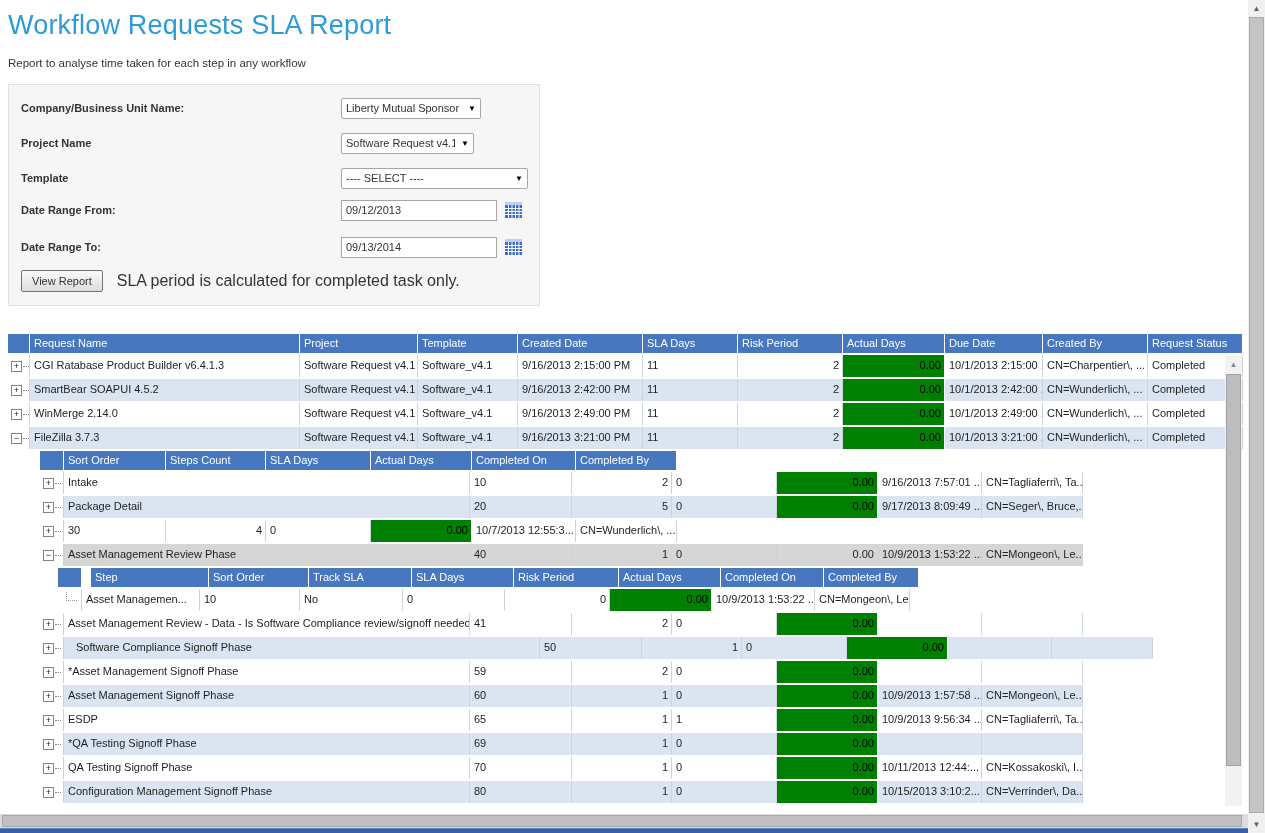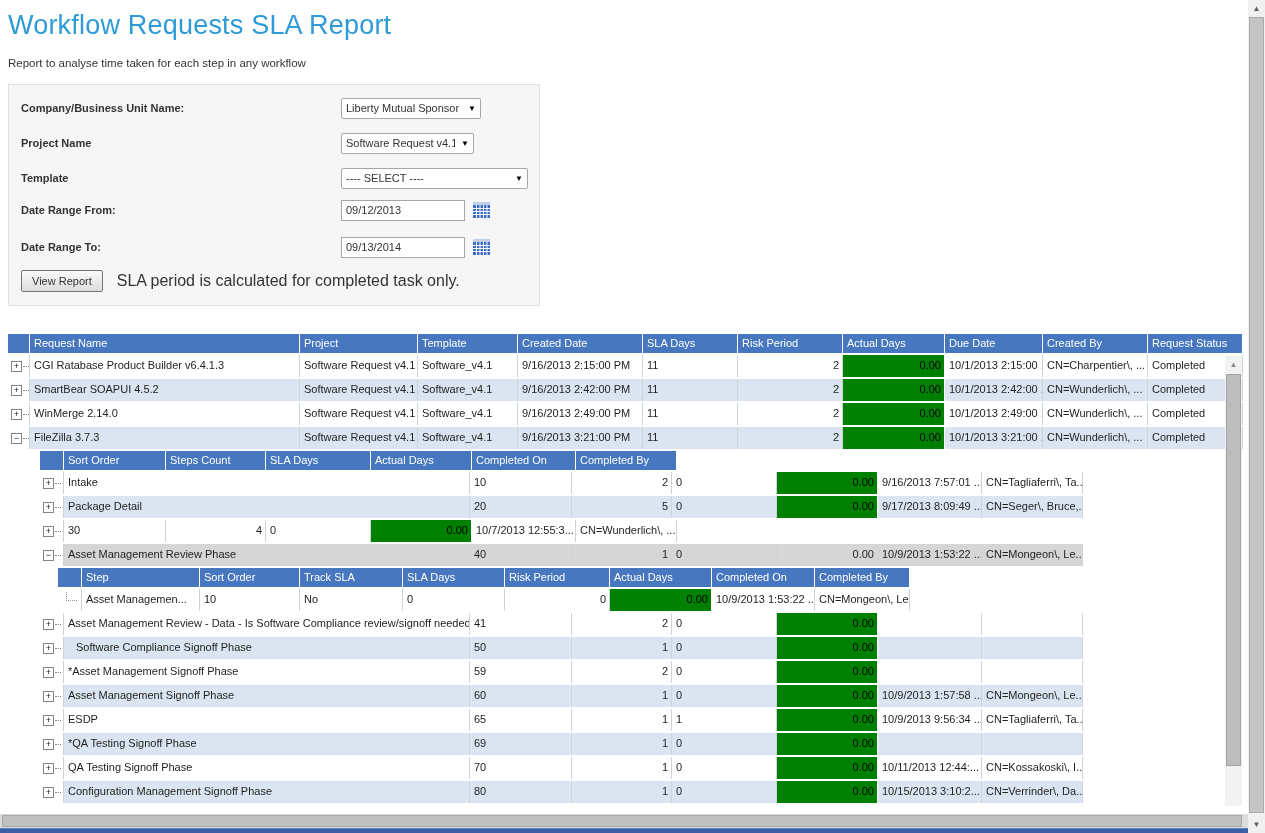--- a/index.html
+++ b/index.html
@@ -15,21 +15,21 @@
 
   .page-title{color:var(--title-color);font-size:27px;font-weight:normal;margin:10px 0 0 8px;letter-spacing:.2px}
   .subtitle{font-size:11.5px;color:#333;margin:16px 0 0 8px}
 
   .filter-panel{position:relative;margin:15px 0 0 8px;width:532px;height:222px;background:#f6f6f6;border:1px solid #e0e0e0}
   .frow{position:absolute;left:12px;display:flex;align-items:center;height:22px}
   .flabel{width:320px;font-weight:bold;font-size:11px;color:#333}
   .select{background:#fff;border:1px solid #a6a6a6;border-radius:2px;height:21px;display:flex;align-items:center;padding:0 4px;font-size:11px;color:#333;cursor:default}
   .select .select-text{flex:1;overflow:hidden;white-space:nowrap}
   .select .select-arrow{font-size:8px;color:#000;margin-left:6px}
-  .date-input{width:124px;height:21px;border:1px solid #a6a6a6;font-size:11px;color:#333;padding:0 4px;font-family:"Liberation Sans",sans-serif}
+  .date-input{width:156px;height:21px;border:1px solid #a6a6a6;font-size:11px;color:#333;padding:0 4px;font-family:"Liberation Sans",sans-serif}
   .cal-btn{margin-left:8px;width:19px;height:17px;border:0;background:transparent;cursor:pointer;padding:0;display:flex;align-items:center}
   .view-btn{font-size:11px;color:#333;background:linear-gradient(#f9f9f9,#dcdcdc);border:1px solid #757575;border-radius:2px;padding:4px 10px;font-family:"Liberation Sans",sans-serif;cursor:pointer}
   .note{font-size:16px;color:#333;margin-left:14px}
 
   #report{position:absolute;left:0;top:334px;width:1248px}
   .thead{display:flex;height:19px;line-height:19px;margin-bottom:2px}
   .hcell{flex:none;background:var(--header-bg);color:#fff;font-size:11px;padding:0 4px;border-right:1px solid #fff;overflow:hidden;white-space:nowrap}
   .trow{display:flex;height:22px;line-height:21px;margin-bottom:2px}
   .cell{flex:none;font-size:11px;color:#1e1e1e;padding:0 4px;border-right:1px solid #ccd3dc;overflow:hidden;white-space:nowrap;height:22px;background:#fff}
   .trow.alt .cell{background:var(--alt-row)}
@@ -257,21 +257,21 @@
       <div class="cell" style="width: 406px;">Asset Management Review Phase</div>
       <div class="cell" style="width: 102px;">40</div>
       <div class="cell r" style="width: 100px;">1</div>
       <div class="cell" style="width: 105px;">0</div>
       <div class="cell r" style="width: 101px;">0.00</div>
       <div class="cell" style="width: 104px;">10/9/2013 1:53:22 ...</div>
       <div class="cell" style="width: 101px;">CN=Mongeon\, Le...</div>
     </div>
     <div class="thead" style="margin-left: 58px;">
       <div class="hcell" style="width: 24px;"></div>
-      <div class="hcell" style="width: 118px;">Step</div>
+      <div class="hcell" style="width: 118px; margin-left: 9px;">Step</div>
       <div class="hcell" style="width: 100px;">Sort Order</div>
       <div class="hcell" style="width: 103px;">Track SLA</div>
       <div class="hcell" style="width: 102px;">SLA Days</div>
       <div class="hcell" style="width: 105px;">Risk Period</div>
       <div class="hcell" style="width: 102px;">Actual Days</div>
       <div class="hcell" style="width: 103px;">Completed On</div>
       <div class="hcell" style="width: 95px;">Completed By</div>
     </div>
     <div class="trow" style="margin-left: 58px;">
       <div class="cell expand" style="width: 24px;">
@@ -297,21 +297,21 @@
       <div class="cell" style="width: 105px;">0</div>
       <div class="cell r green" style="width: 101px;">0.00</div>
       <div class="cell" style="width: 104px;"></div>
       <div class="cell" style="width: 101px;"></div>
     </div>
     <div class="trow alt" style="margin-left: 40px;">
       <div class="cell expand" style="width: 24px;">
         <span class="expand-box">+</span>
         <span class="expand-dots"></span>
       </div>
-      <div class="cell" style="width: 406px; padding-left: 12px;">Software Compliance Signoff Phase</div>
+      <div class="cell" style="width: 476px; padding-left: 12px;">Software Compliance Signoff Phase</div>
       <div class="cell" style="width: 102px;">50</div>
       <div class="cell r" style="width: 100px;">1</div>
       <div class="cell" style="width: 105px;">0</div>
       <div class="cell r green" style="width: 101px;">0.00</div>
       <div class="cell" style="width: 104px;"></div>
       <div class="cell" style="width: 101px;"></div>
     </div>
     <div class="trow" style="margin-left: 40px;">
       <div class="cell expand" style="width: 24px;">
         <span class="expand-box">+</span>

